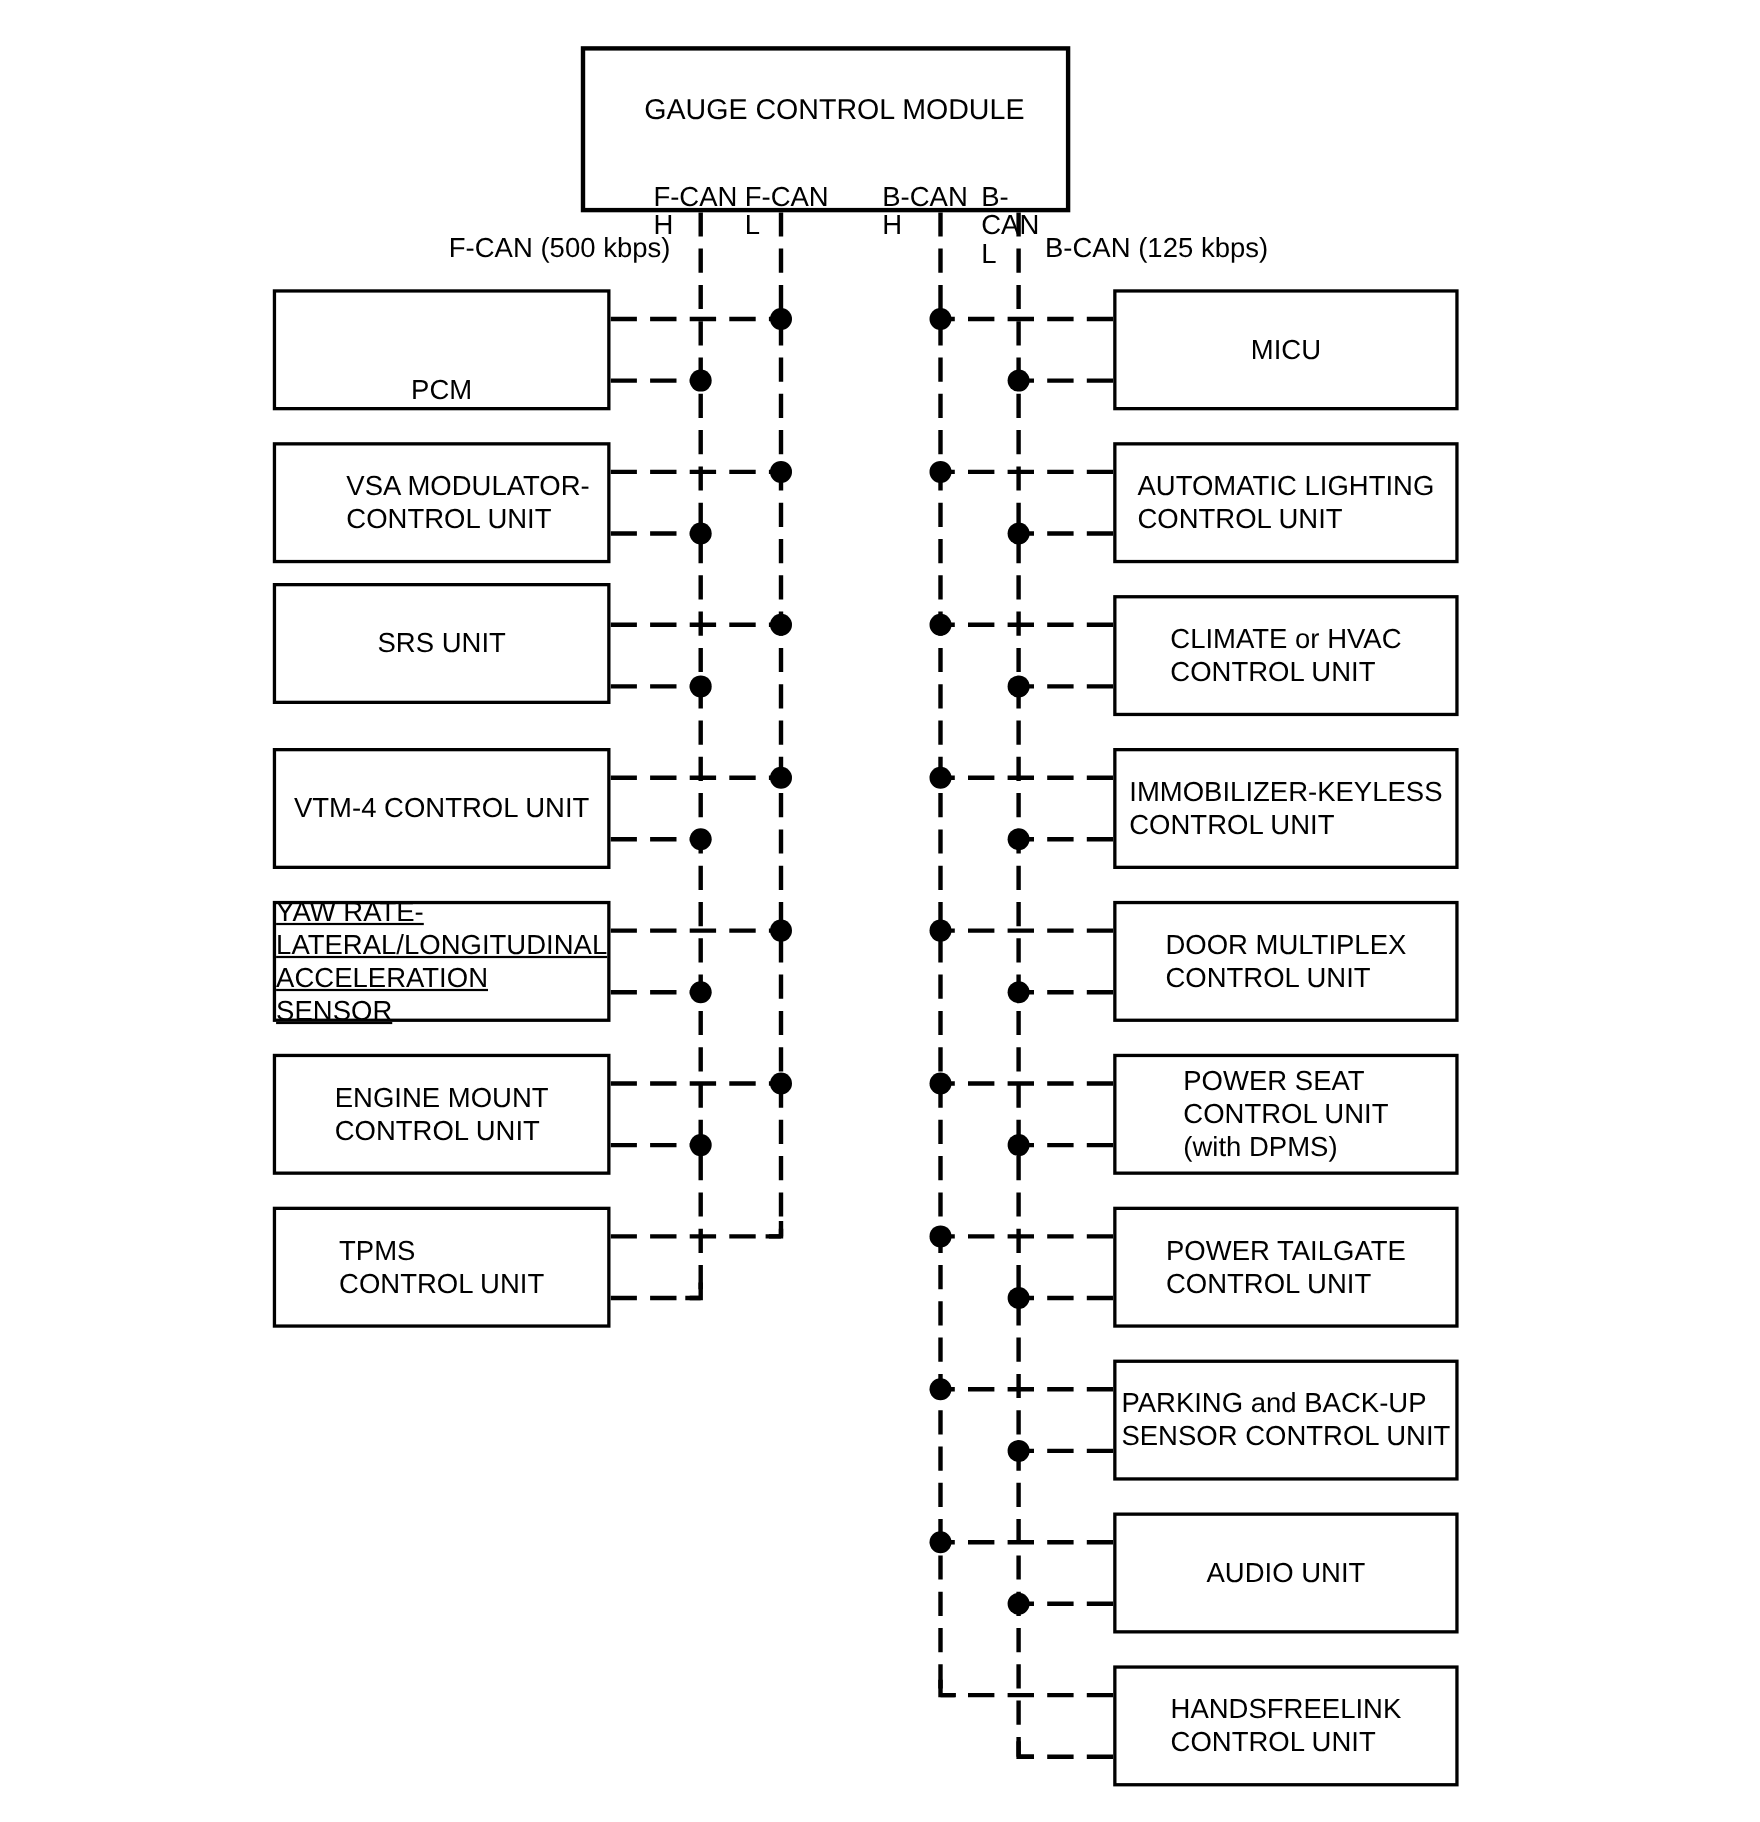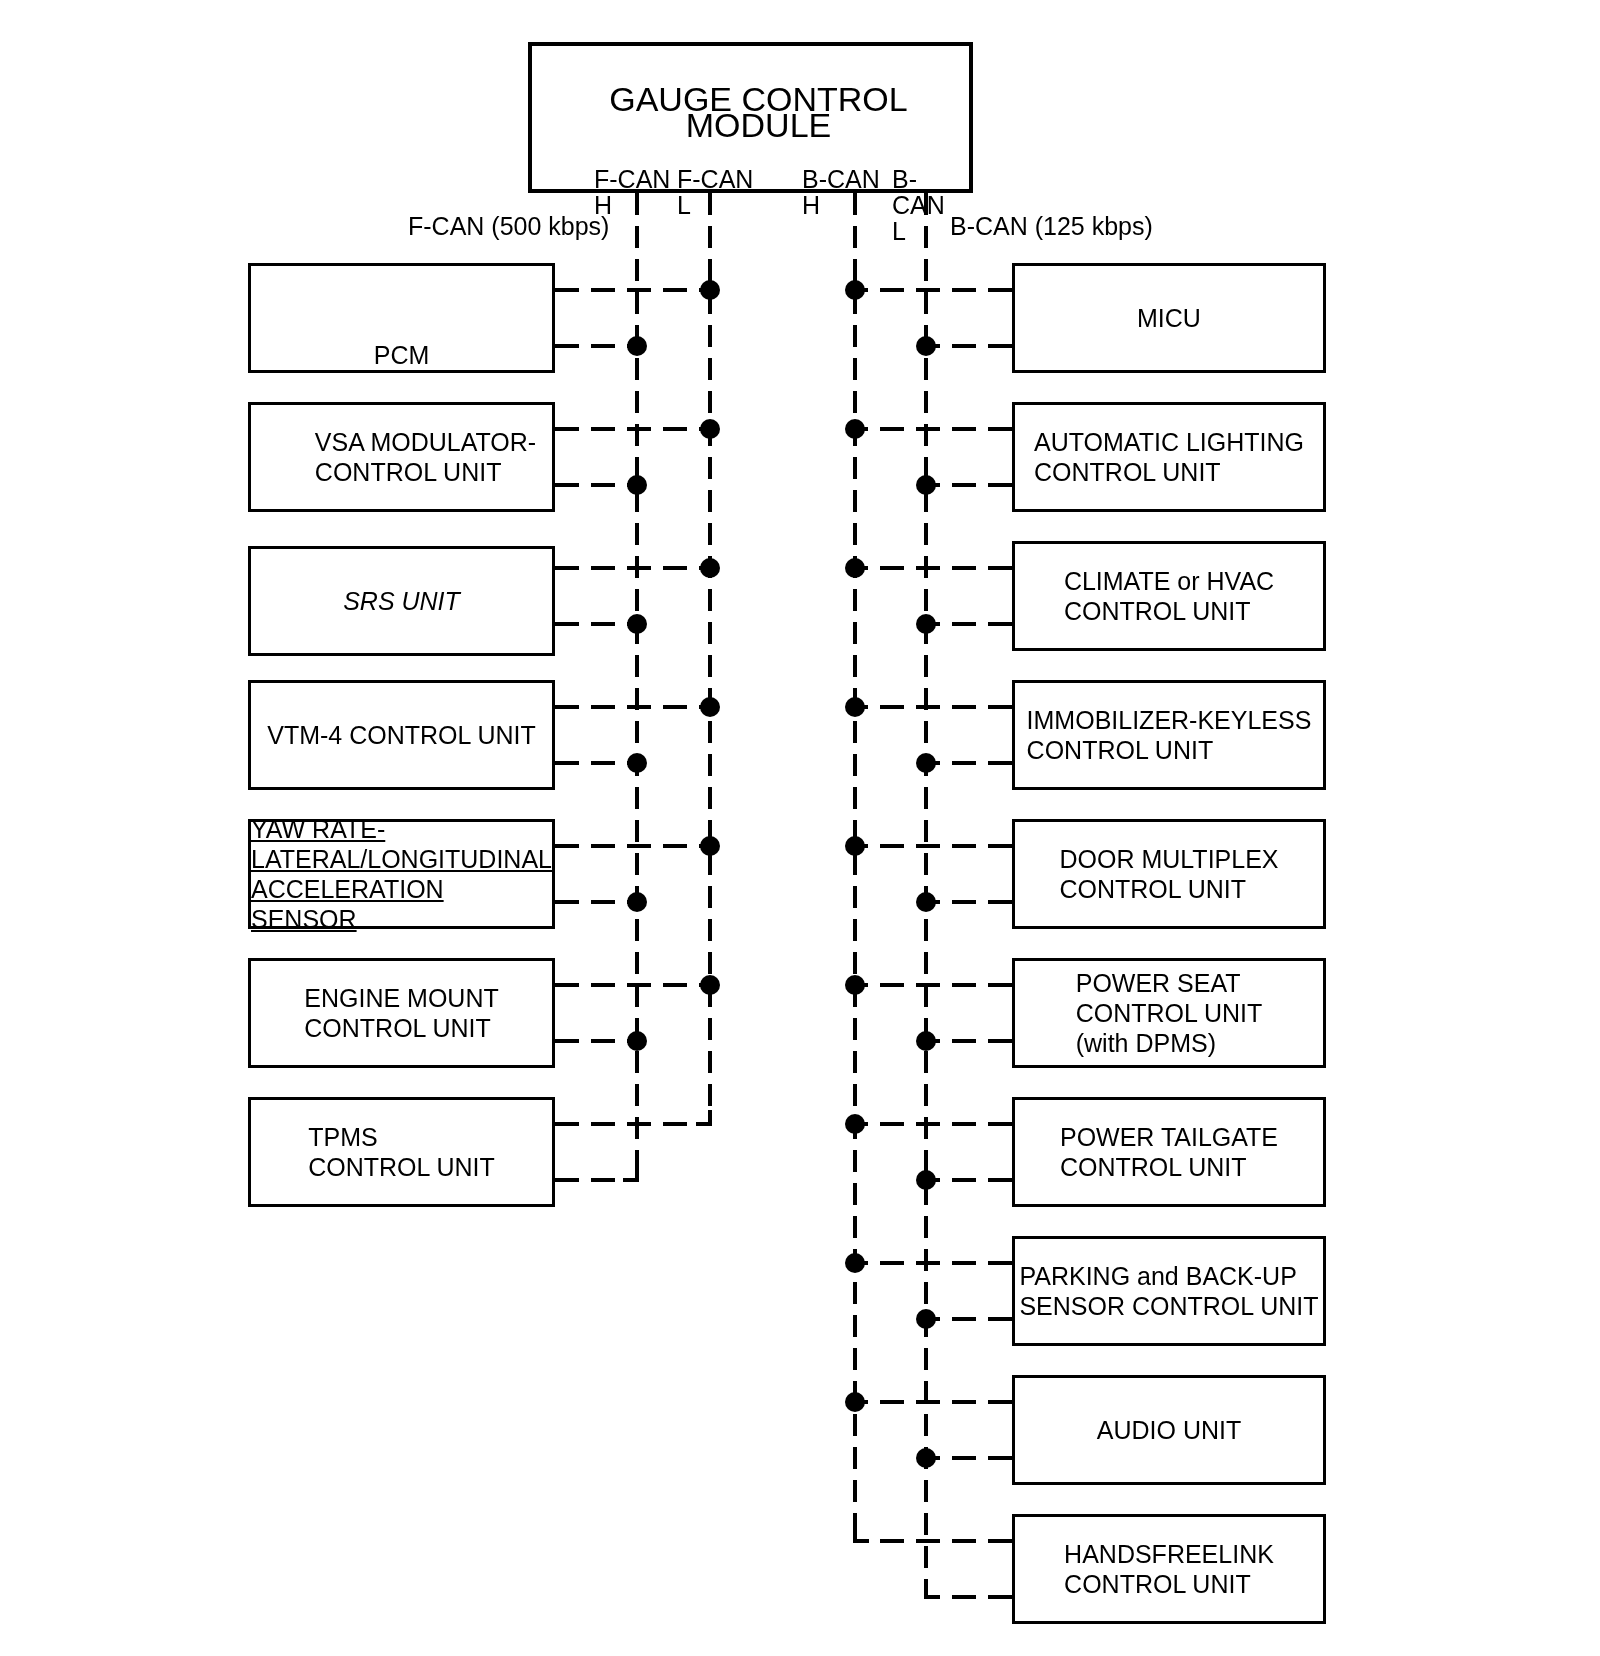--- a/index.html
+++ b/index.html
@@ -13,21 +13,21 @@
   svg.wires .dash-v { stroke:var(--line); stroke-width:4; fill:none; stroke-dasharray:22 11; }
   svg.wires .solid  { stroke:var(--line); stroke-width:4; fill:none; }
   svg.wires circle  { fill:var(--line); stroke:none; }
 
   .module {
     position:absolute; left:528px; top:42px; width:445px; height:151px;
     border:4px solid var(--line); box-sizing:border-box; background:var(--bg);
   }
   .module-title {
     position:absolute; left:16px; right:0; top:40px;
-    text-align:center; font-size:34px; line-height:26px;
+    text-align:center; font-size:26px; line-height:26px;
   }
   .pin { position:absolute; top:85px; font-size:25px; line-height:26px;margin-top:35px; }
   .pin span { display:block; }
   .pin.p0 { left:62px; }  .pin.p1 { left:145px; }
   .pin.p2 { left:270px; } .pin.p3 { left:360px; }
 
   .bus-label { position:absolute; top:213px; font-size:25px; line-height:26px; white-space:nowrap; }
   .bus-label.fcan { left:408px; }
   .bus-label.bcan { left:950px; }
 
@@ -143,21 +143,21 @@
   <div class="bus-label fcan">F-CAN (500 kbps)</div>
   <div class="bus-label bcan">B-CAN (125 kbps)</div>
 
   <div class="unit left" style="top: 263px; align-items: flex-end;">
       <span class="unit-label">PCM</span>
     </div>
   <div class="unit left" style="top: 402px; padding-left: 48px;">
       <span class="unit-label">VSA MODULATOR-
 CONTROL UNIT</span>
     </div>
-  <div class="unit left" style="top: 546px; font-style: italic;">
+  <div class="unit left" style="top: 530px;">
       <span class="unit-label">SRS UNIT</span>
     </div>
   <div class="unit left" style="top: 680px;">
       <span class="unit-label">VTM-4 CONTROL UNIT</span>
     </div>
   <div class="unit left" style="top: 819px; text-decoration: underline;">
       <span class="unit-label">YAW RATE-
 LATERAL/LONGITUDINAL
 ACCELERATION SENSOR</span>
     </div>

